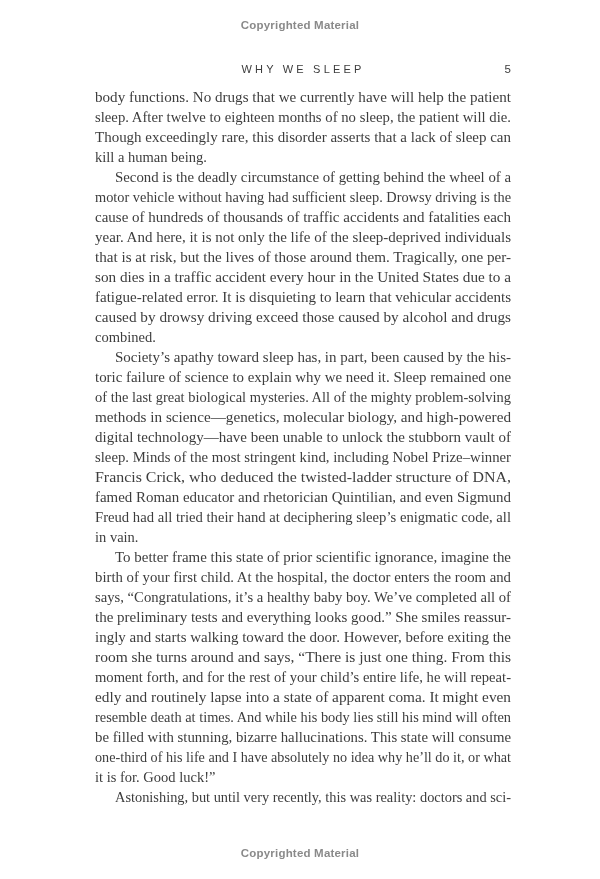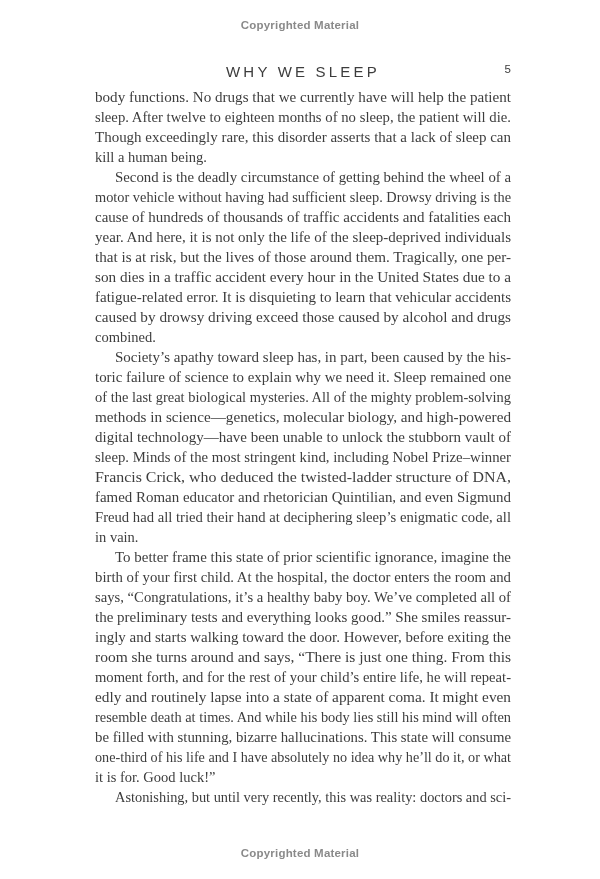--- a/index.html
+++ b/index.html
@@ -34,21 +34,21 @@
     left: 95px;
     width: 416px;
     height: 16px;
   }
   .running-head .book-title {
     position: absolute;
     left: 0;
     right: 0;
     text-align: center;
     font-family: "Liberation Sans", sans-serif;
-    font-size: 15px;
+    font-size: 11px;
     font-weight: 400;
     letter-spacing: 3.2px;
     color: #3c3c3c;
     text-transform: uppercase;
   }
   .running-head .page-number {
     position: absolute;
     right: 0;
     top: 0;
     font-family: "Liberation Sans", sans-serif;

